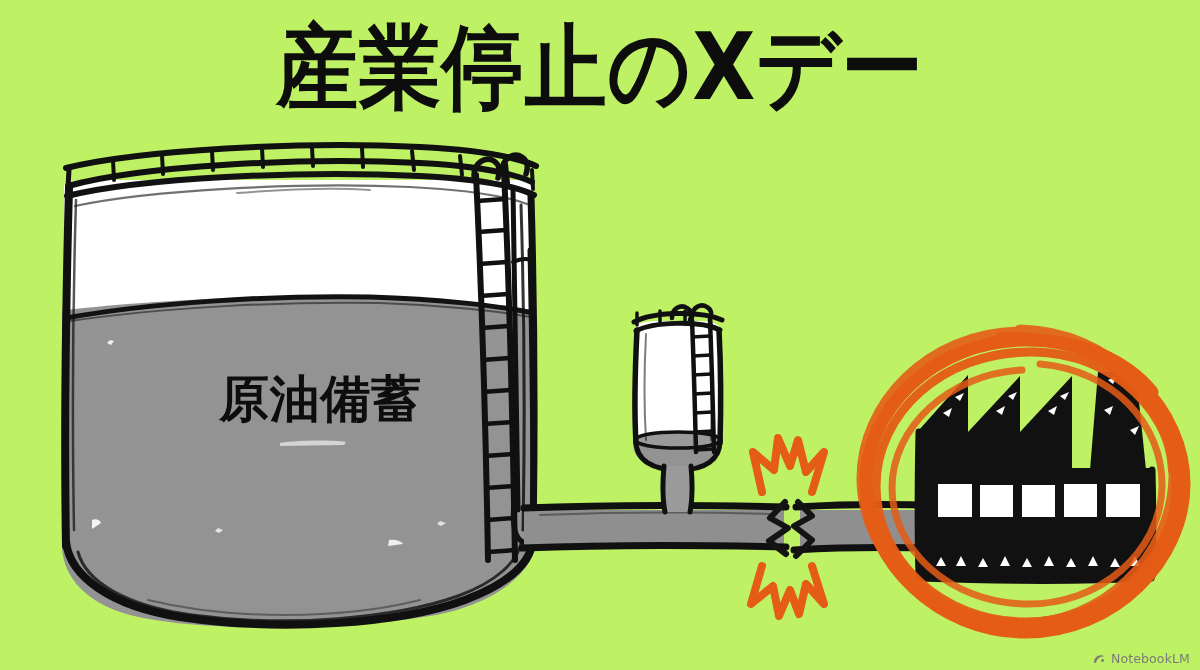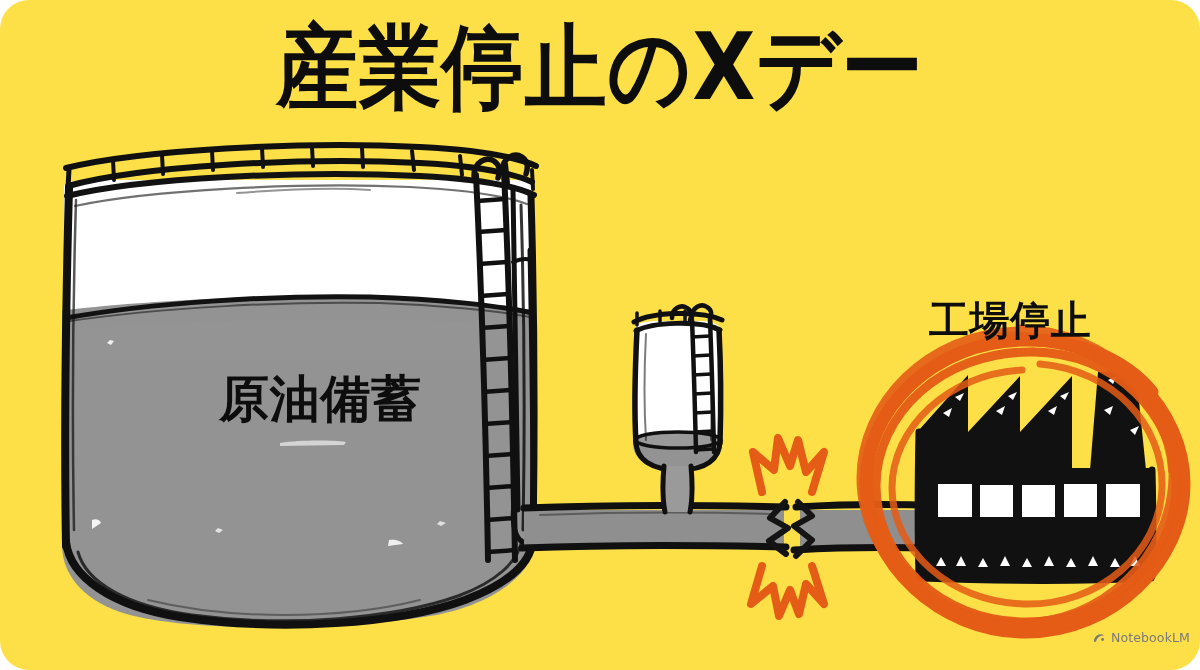--- a/index.html
+++ b/index.html
@@ -12,22 +12,21 @@
     width: 1200px;
     height: 670px;
     overflow: hidden;
     font-family: "DejaVu Sans", "Liberation Sans", sans-serif;
     position: relative;
   }
   #stage {
     position: relative;
     width: 1200px;
     height: 670px;
-    background: #fde047;
-    border-radius: 29px;
+    background: #bef264;
   }
   #stage svg.layer {
     position: absolute;
     left: 0;
     top: 0;
     width: 1200px;
     height: 670px;
   }
   .txt {
     position: absolute;
@@ -67,21 +66,21 @@
   #label-factory {
     left: 929px;
     top: 296px;
     font-size: 40px;
     line-height: 48px;
     letter-spacing: 0.015em;
   }
   #watermark {
     position: absolute;
     right: 10px;
-    bottom: 25px;
+    bottom: 4px;
     display: flex;
     align-items: flex-end;
     gap: 5px;
     color: #7a7a7a;
     font-size: 12.5px;
     font-weight: 400;
     letter-spacing: 0.01em;
   }
   #watermark .wm-icon {
     display: inline-block;
@@ -315,21 +314,20 @@
       <path d="M1000,336 C1090,330 1168,396 1172,470" stroke-width="8" opacity="0.8"></path>
       <path d="M880,520 C896,582 958,628 1030,628 C1106,628 1168,578 1180,512" stroke-width="8" opacity="0.8"></path>
     </g>
   </svg>
 
   <div class="txt" id="title-text">産業停止のXデー</div>
 
   <div class="txt" id="label-crude">原油備蓄</div>
 
 
-  <div class="txt" id="label-factory">工場停止</div>
 
   <div id="watermark">
     <span class="wm-icon">
       <svg viewBox="0 0 16 16" width="14" height="14" aria-hidden="true">
         <path d="M2.2 12.4 C2.2 7.6 5.6 3.8 9.9 3.8 C11.6 3.8 13.0 4.3 14.0 5.1
                  C12.7 4.9 11.5 5.0 10.4 5.4 C7.0 6.6 4.9 9.4 4.6 12.4 Z" fill="#7a7a7a"></path>
         <circle cx="12.1" cy="9.6" r="1.7" fill="#7a7a7a"></circle>
       </svg>
     </span>
     <span>NotebookLM</span>

